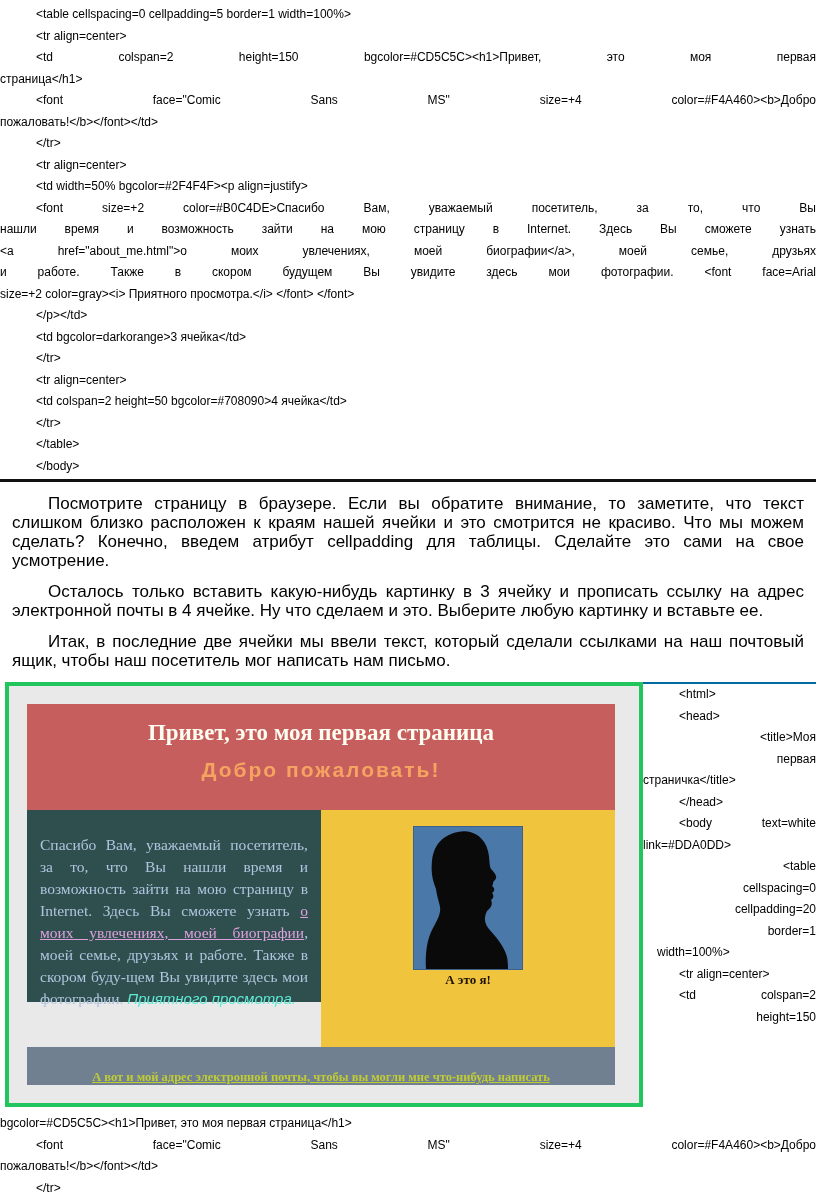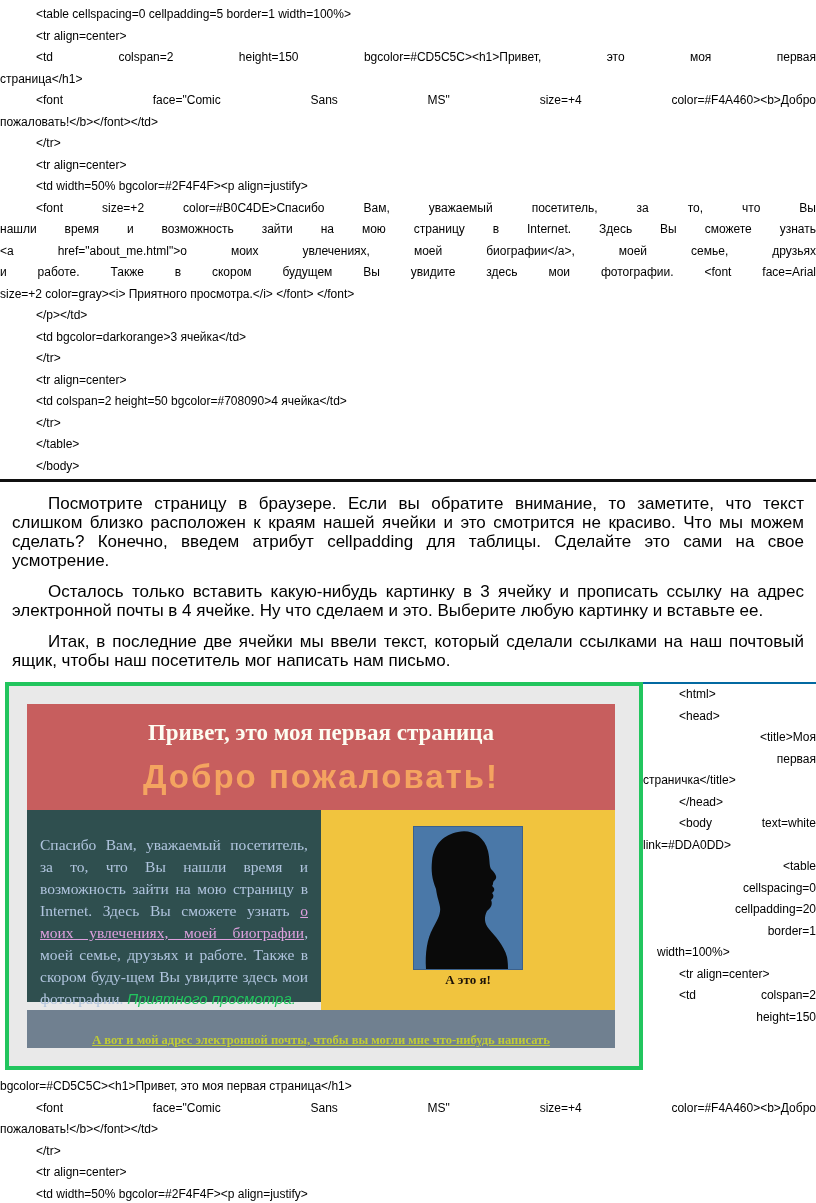--- a/index.html
+++ b/index.html
@@ -18,30 +18,30 @@
   
   .wrap{margin-top:12px;position:relative;}
   .wrap::after{content:"";display:block;clear:both;}
   
   .shot{float:left;margin-left:5px;width:594px;border:4px solid #22c55e;
         background:#e9e9e9;padding:18px;}
   .shot-inner{width:588px;}
   .cell-head{height:106px;background:#c75e5e;text-align:center;overflow:hidden;}
   .shot-title{margin:0;padding-top:16px;font-family:"Liberation Serif",serif;
               font-weight:bold;font-size:23px;color:#fdfdf2;}
-  .shot-welcome{margin-top:12px;font-weight:bold;font-size:33px;color:#f4a460;
+  .shot-welcome{margin-top:12px;font-weight:bold;font-size:21px;color:#f4a460;
                 letter-spacing:2px;}
   .row2{display:flex;}
   .cell-green{width:50%;height:192px;background:#2f4f4f;box-sizing:border-box;
               padding:24px 13px 0 13px;}
   .greeting{font-family:"Liberation Serif",serif;font-size:15.5px;line-height:22px;
             color:#b0c4de;text-align:justify;margin:0;}
   .about-link{color:#dda0dd;text-decoration:underline;}
-  .tagline{color:#22c55e;font-style:italic;font-family:"Liberation Sans",sans-serif;font-size:15px;}
-  .cell-yellow{width:50%;height:200px;background:#f1c43e;box-sizing:border-box;
+  .tagline{color:#5eead4;font-style:italic;font-family:"Liberation Sans",sans-serif;font-size:15px;}
+  .cell-yellow{width:50%;height:237px;background:#f1c43e;box-sizing:border-box;
                display:flex;flex-direction:column;align-items:center;}
   .photo{margin-top:16px;width:108px;height:142px;background:#4a78a8;
          border:1px solid #3c618b;}
   .photo svg{display:block;width:108px;height:142px;}
   .photo-caption{margin-top:2px;font-family:"Liberation Serif",serif;font-size:13px;
                  color:#1c1208;font-weight:bold;}
   .cell-footer{height:38px;background:#708090;display:flex;align-items:flex-end;
                justify-content:center;}
   .email-link{font-family:"Liberation Serif",serif;font-size:12.5px;font-weight:bold;
               color:#c0cc35;text-decoration:underline;}

